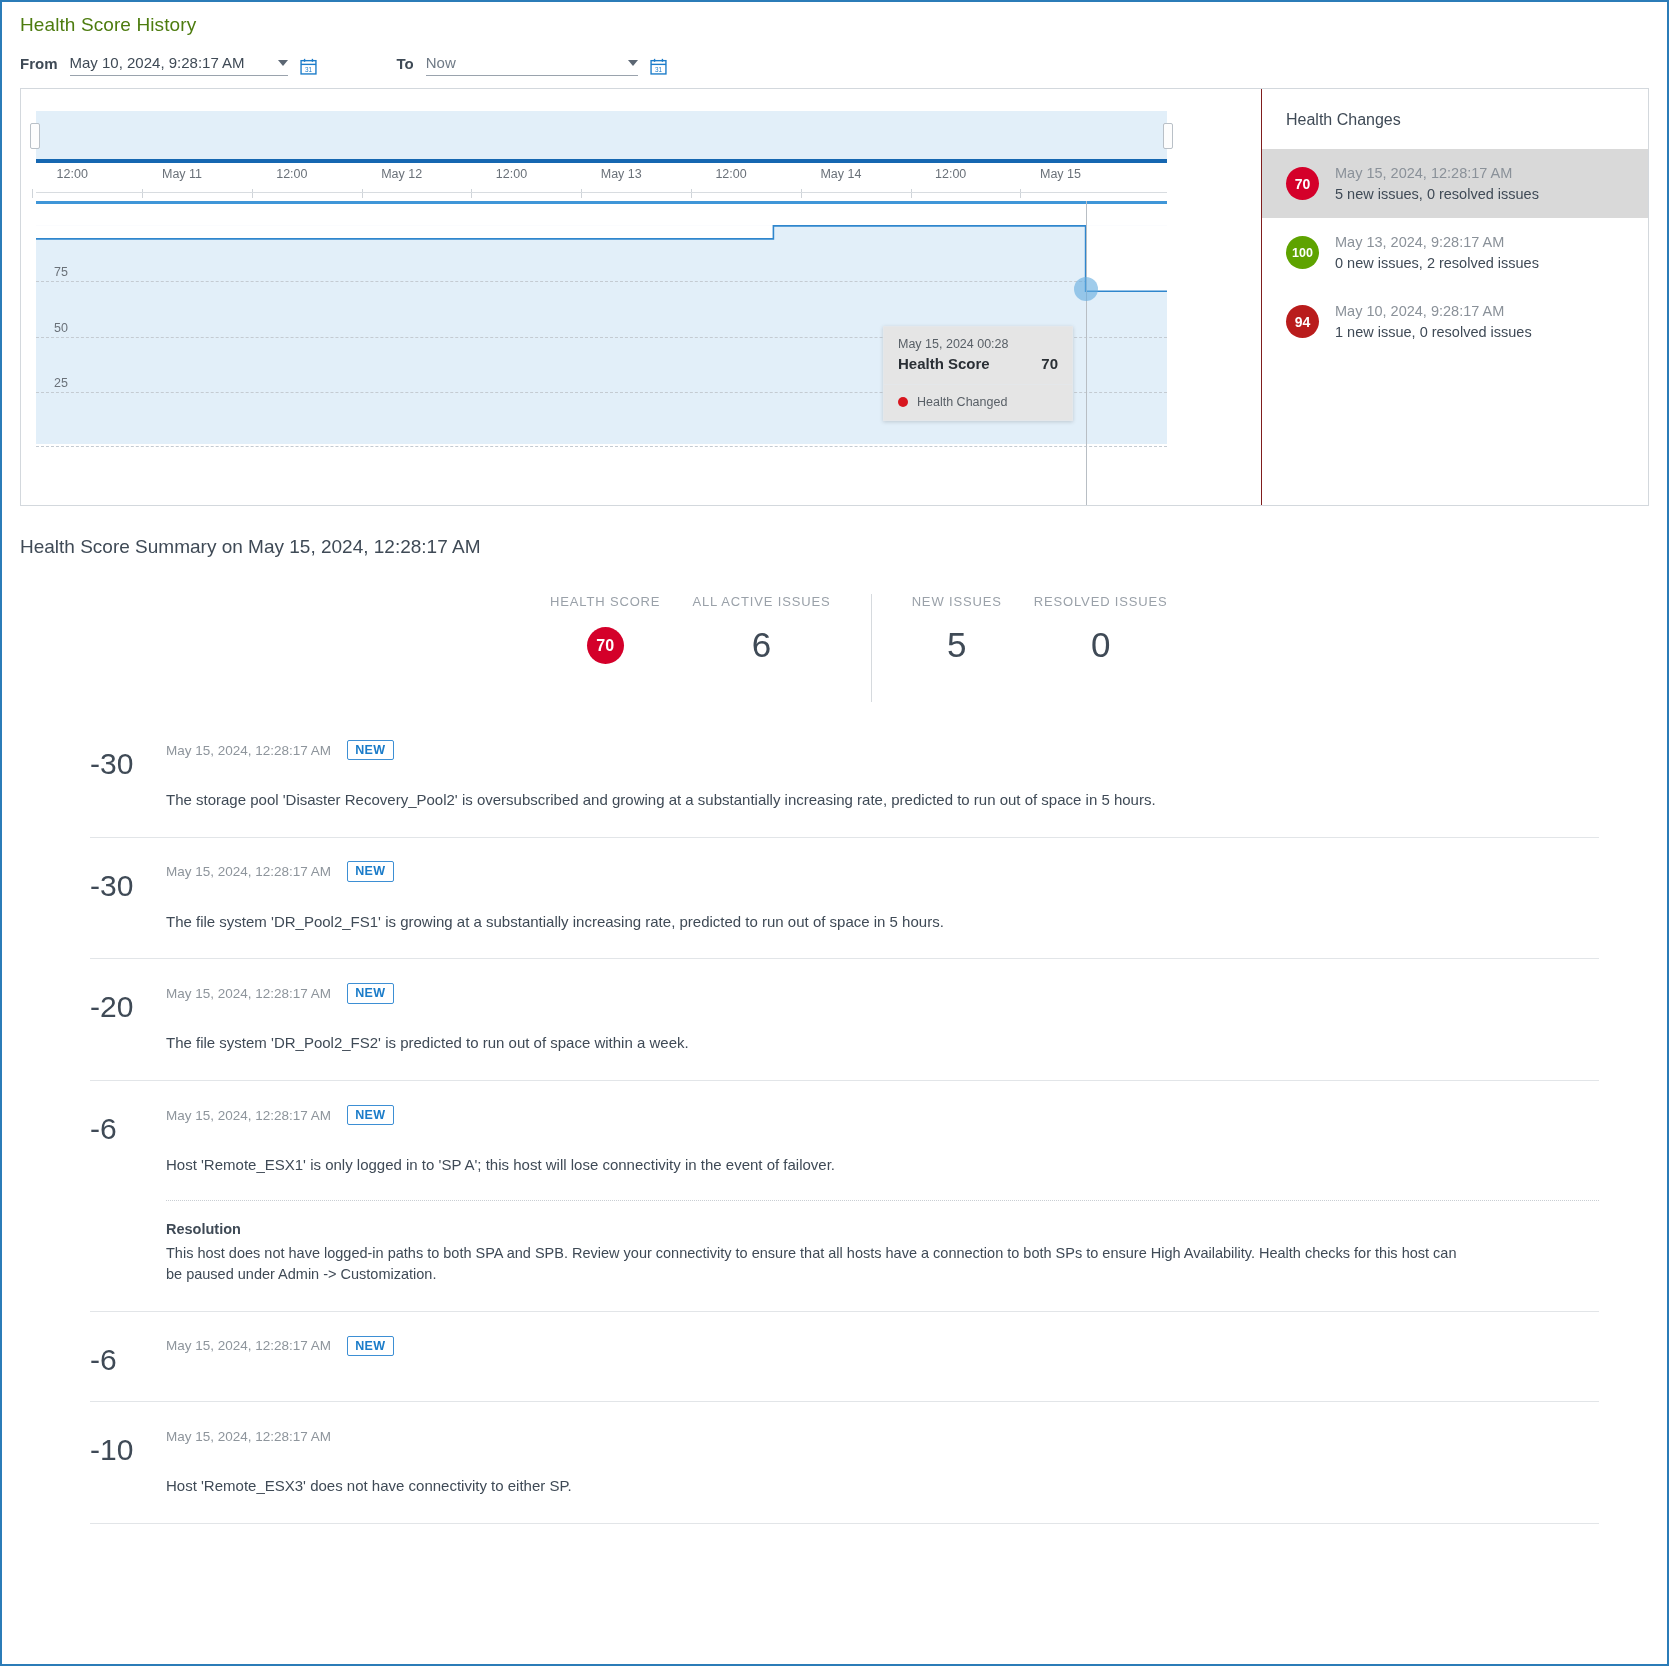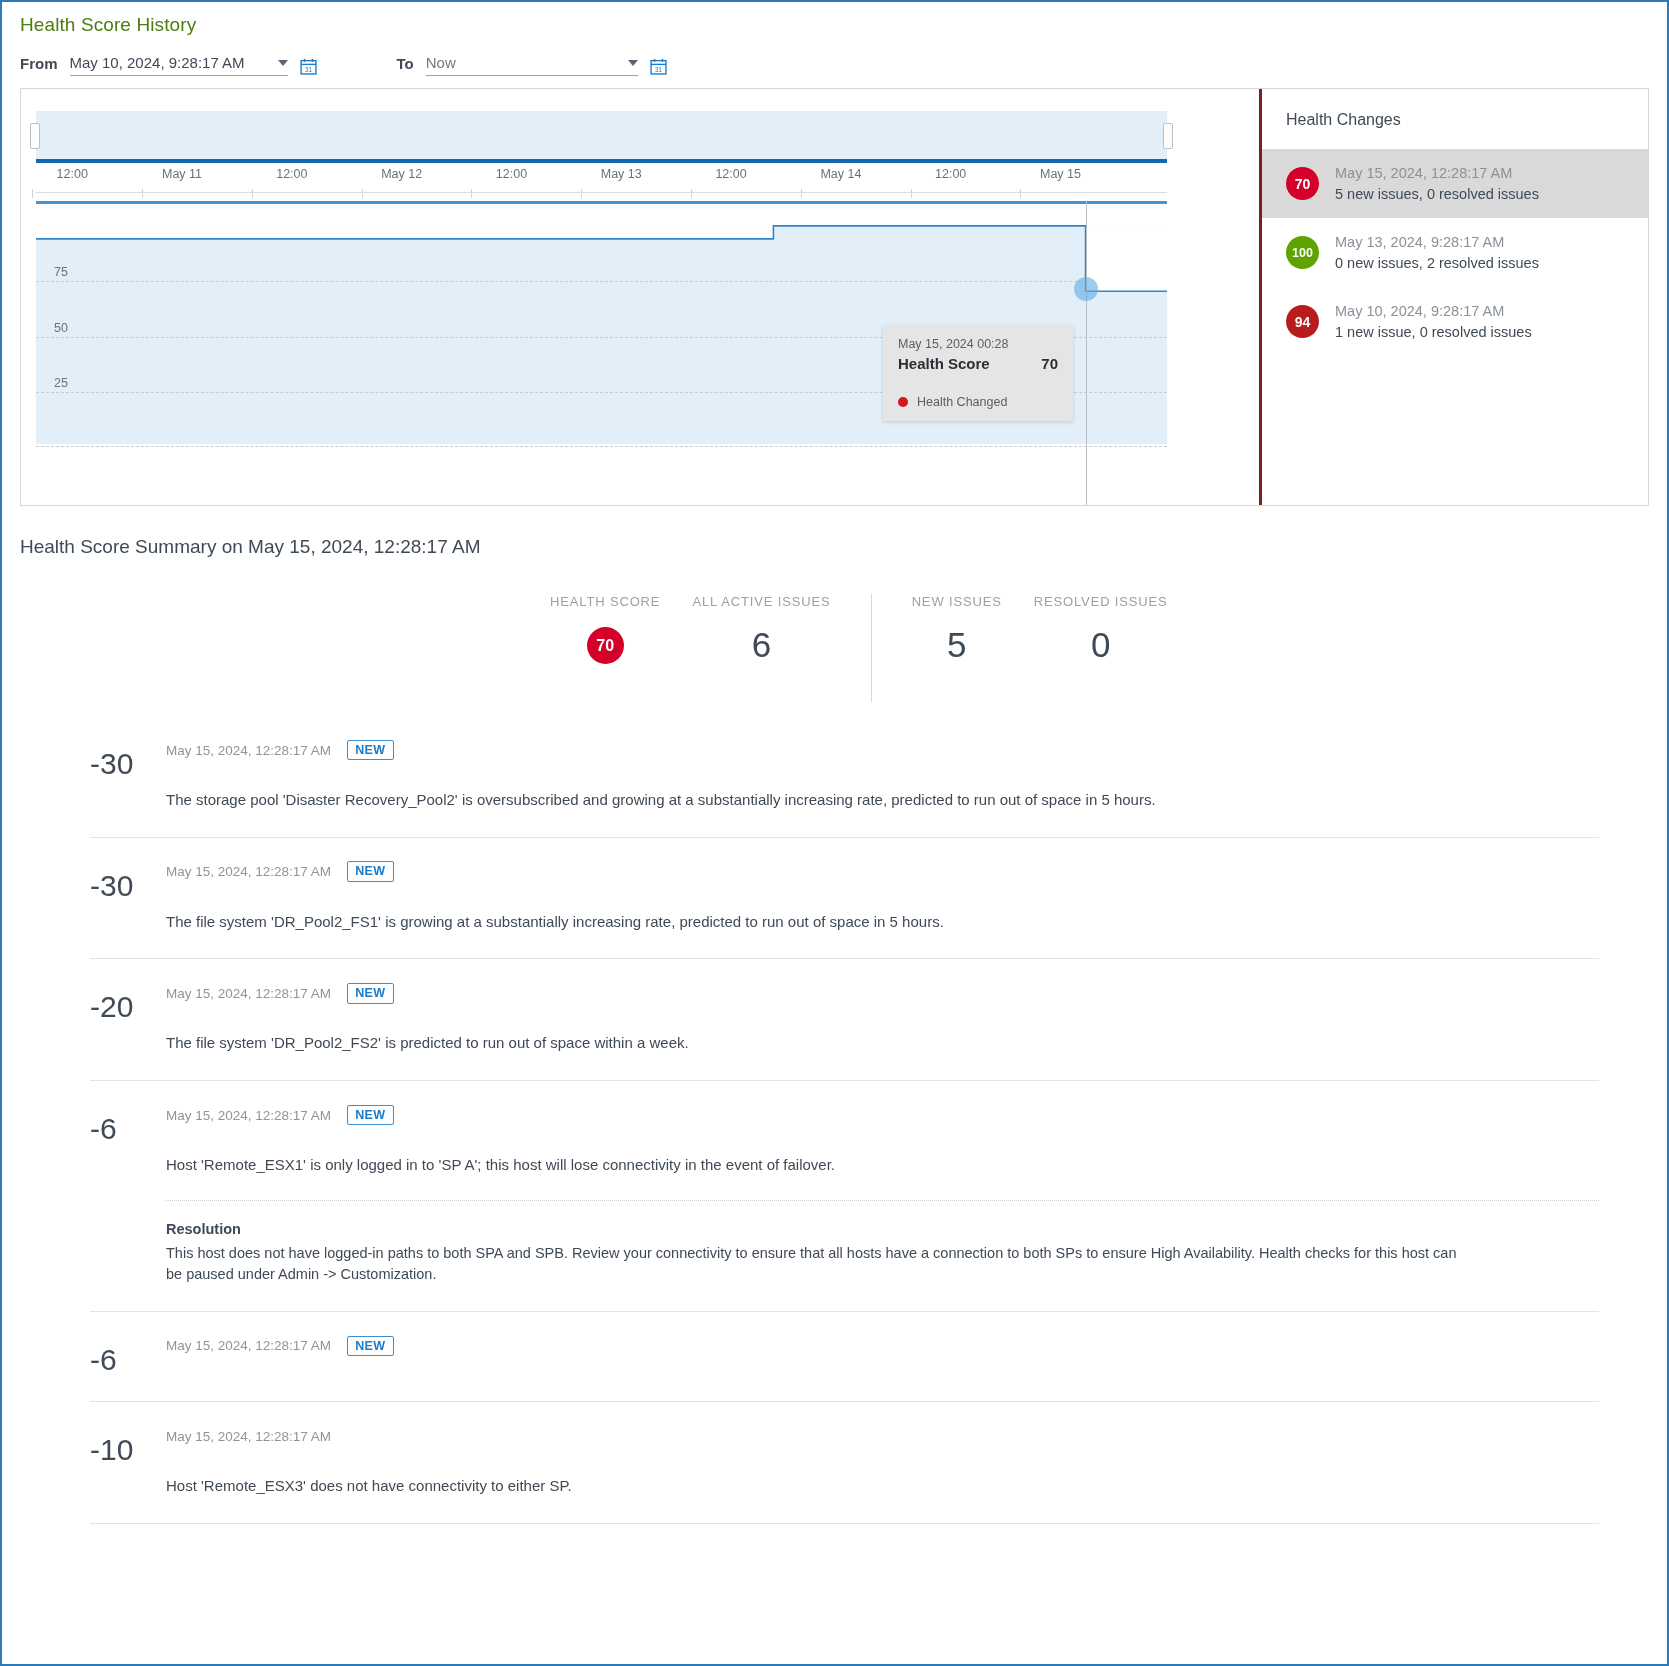--- a/index.html
+++ b/index.html
@@ -80,21 +80,21 @@
     margin: 0 18px;
     border: 1px solid #d3d8dd;
     height: 418px;
     display: flex;
     position: relative;
     background: #fff;
   }
   .chart-left {
     flex: 1 1 auto;
     position: relative;
-    border-right: 3px solid #7f1d1d;
+    border-right: 1px solid #7f1d1d;
     overflow: hidden;
   }
   .chart-right {
     width: 386px;
     flex: none;
     position: relative;
   }
 
   
   .navigator {

